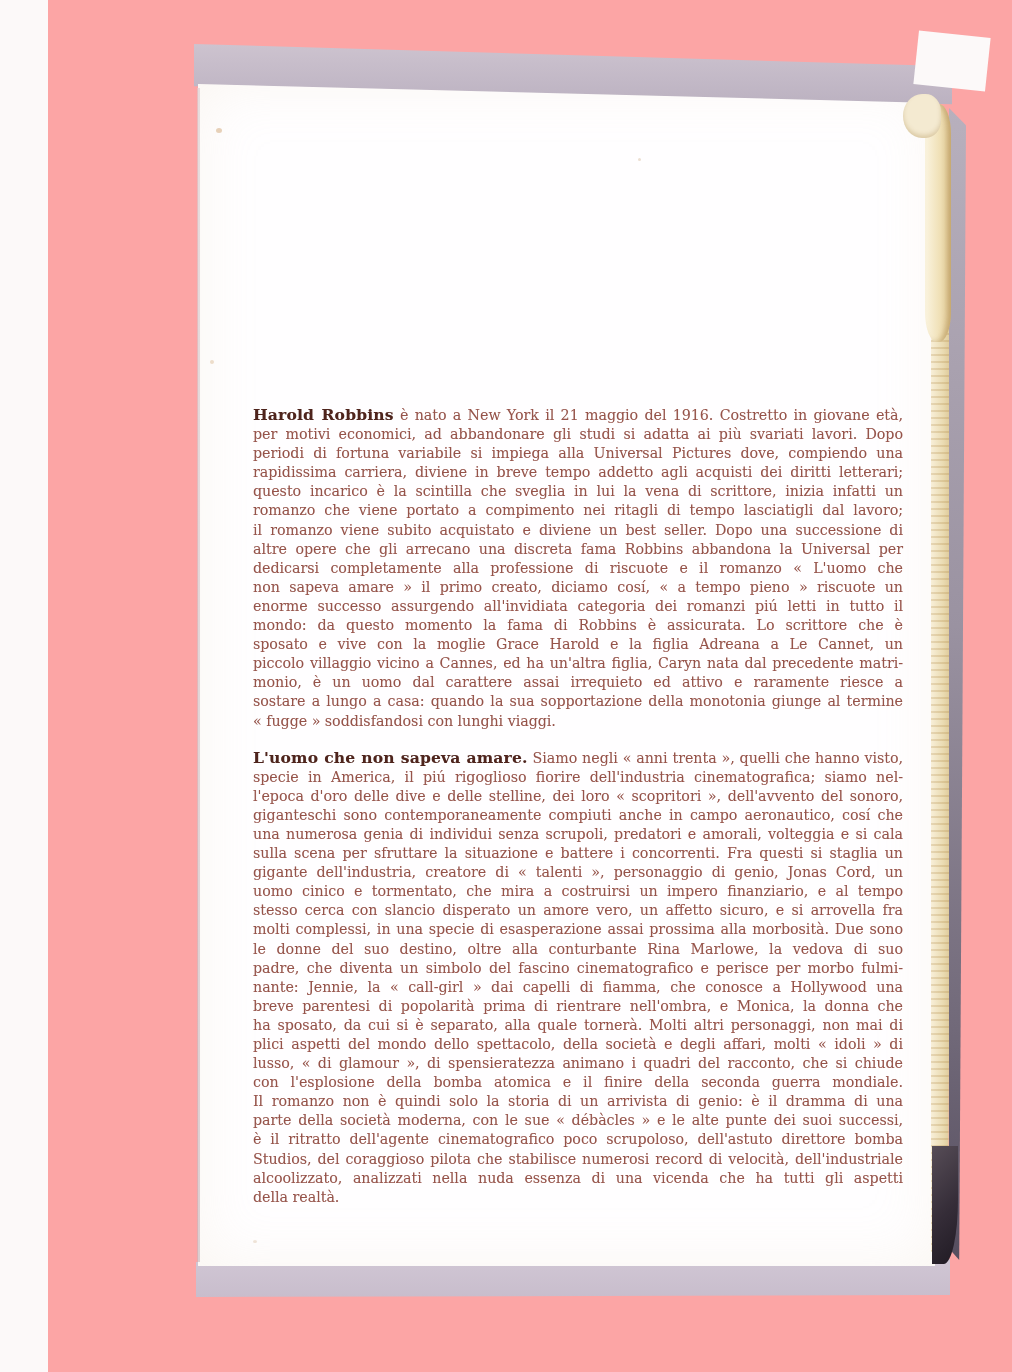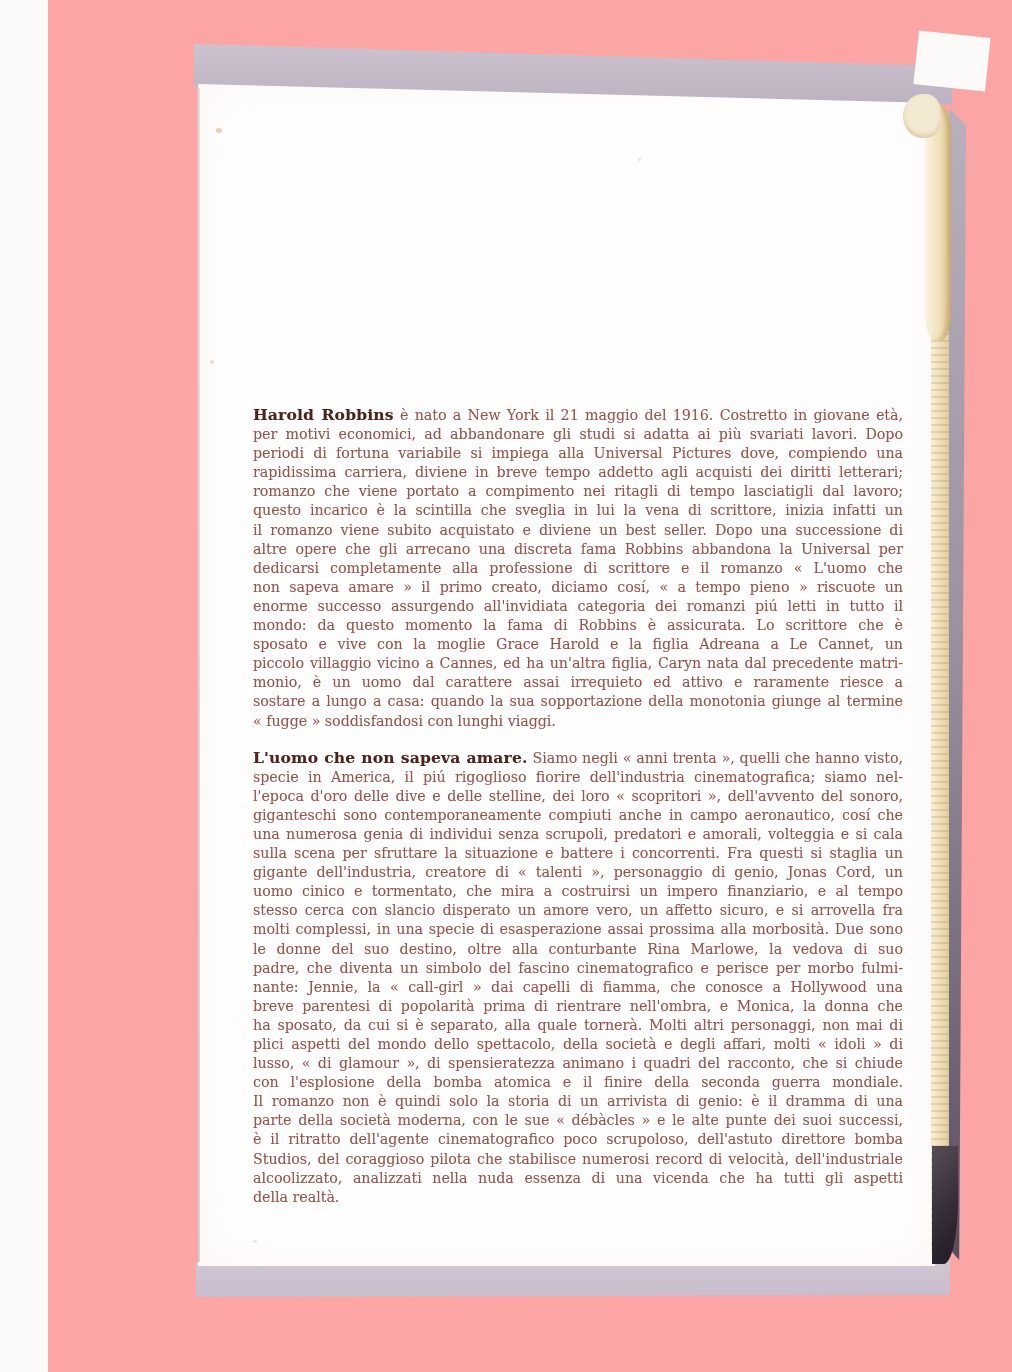--- a/index.html
+++ b/index.html
@@ -114,25 +114,25 @@
   <div class="spot s2"></div>
   <div class="spot s3"></div>
   <div class="spot s4"></div>
 
   <div class="text-block">
     <div class="para">
         <div class="line"><span class="lead">Harold Robbins</span> è nato a New York il 21 maggio del 1916. Costretto in giovane età,</div>
         <div class="line">per motivi economici, ad abbandonare gli studi si adatta ai più svariati lavori. Dopo</div>
         <div class="line">periodi di fortuna variabile si impiega alla Universal Pictures dove, compiendo una</div>
         <div class="line">rapidissima carriera, diviene in breve tempo addetto agli acquisti dei diritti letterari;</div>
+        <div class="line">questo incarico è la scintilla che sveglia in lui la vena di scrittore, inizia infatti un</div>
         <div class="line">romanzo che viene portato a compimento nei ritagli di tempo lasciatigli dal lavoro;</div>
-        <div class="line">questo incarico è la scintilla che sveglia in lui la vena di scrittore, inizia infatti un</div>
         <div class="line">il romanzo viene subito acquistato e diviene un best seller. Dopo una successione di</div>
         <div class="line">altre opere che gli arrecano una discreta fama Robbins abbandona la Universal per</div>
-        <div class="line">dedicarsi completamente alla professione di scrittore e il romanzo « L'uomo che</div>
+        <div class="line">dedicarsi completamente alla professione di riscuote e il romanzo « L'uomo che</div>
         <div class="line">non sapeva amare » il primo creato, diciamo cosí, « a tempo pieno » riscuote un</div>
         <div class="line">enorme successo assurgendo all'invidiata categoria dei romanzi piú letti in tutto il</div>
         <div class="line">mondo: da questo momento la fama di Robbins è assicurata. Lo scrittore che è</div>
         <div class="line">sposato e vive con la moglie Grace Harold e la figlia Adreana a Le Cannet, un</div>
         <div class="line">piccolo villaggio vicino a Cannes, ed ha un'altra figlia, Caryn nata dal precedente matri-</div>
         <div class="line">monio, è un uomo dal carattere assai irrequieto ed attivo e raramente riesce a</div>
         <div class="line">sostare a lungo a casa: quando la sua sopportazione della monotonia giunge al termine</div>
         <div class="line para-last">« fugge » soddisfandosi con lunghi viaggi.</div>
       </div>
     <div class="para">

